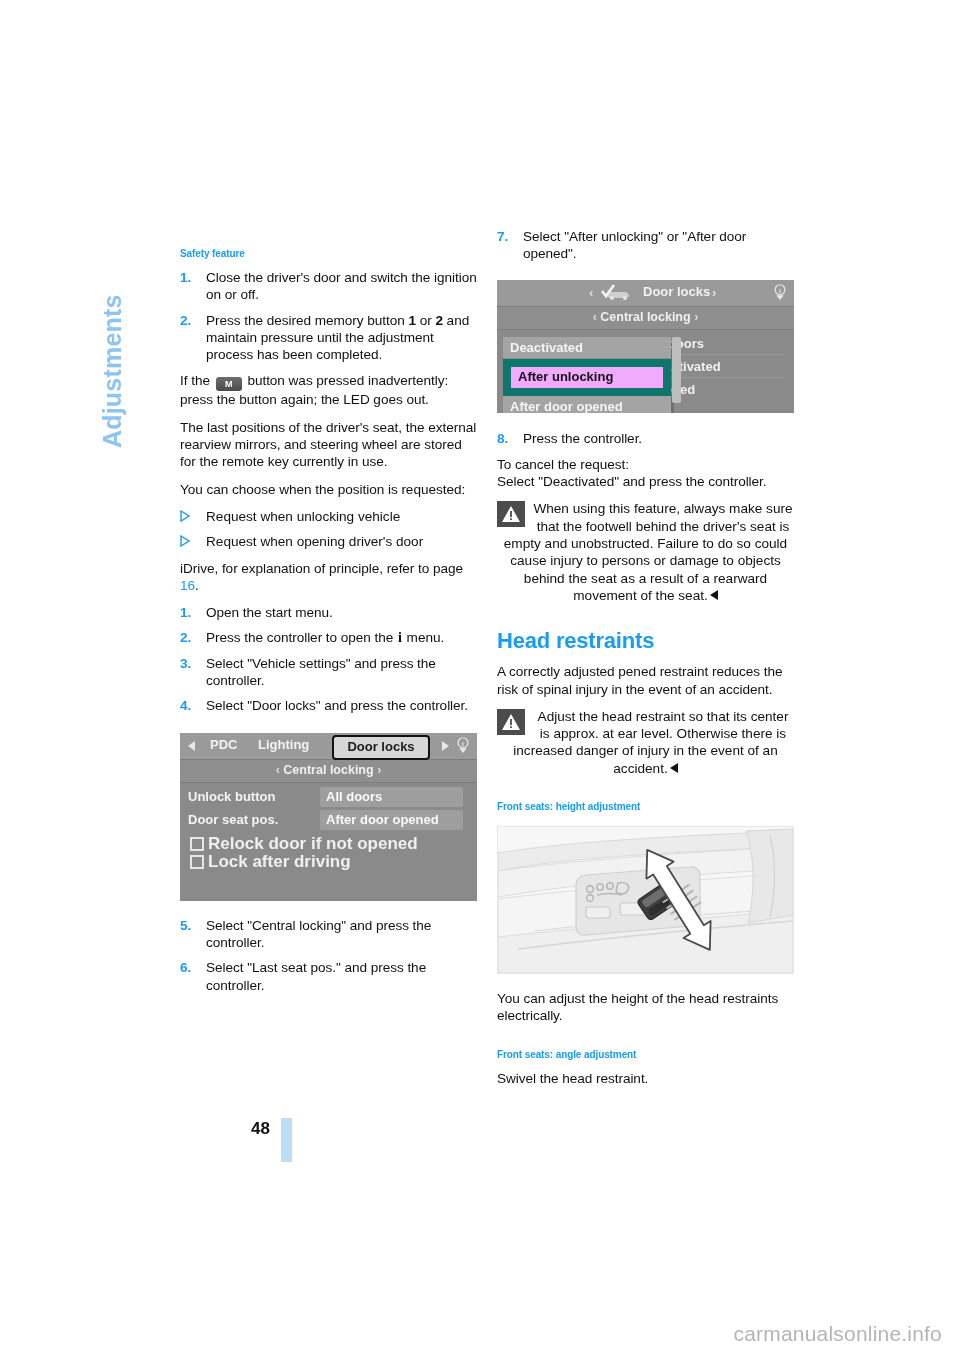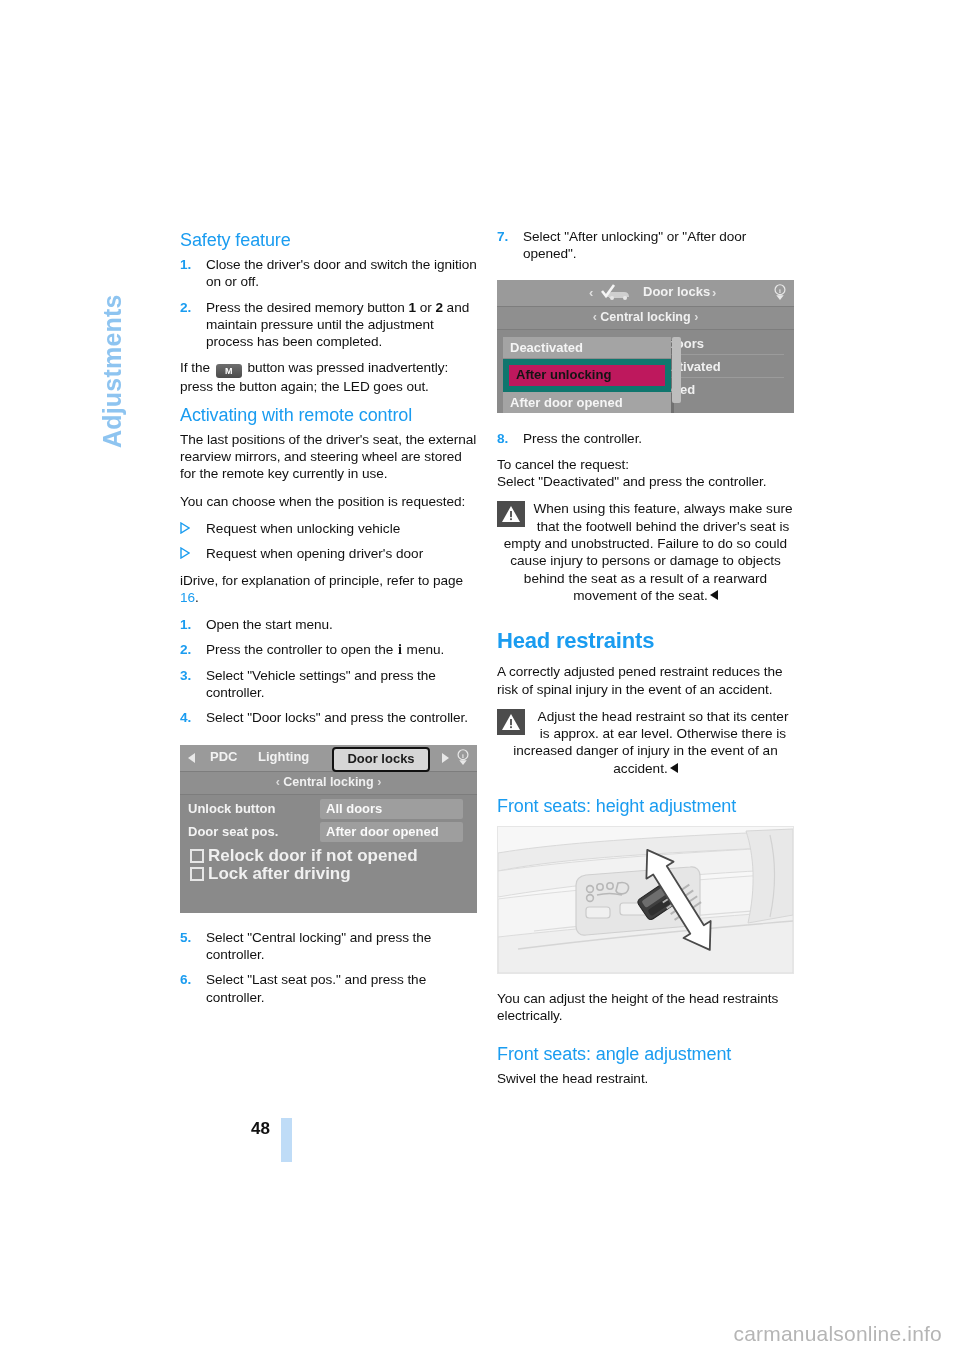--- a/index.html
+++ b/index.html
@@ -46,23 +46,23 @@
   }
 
   
   .col{position:absolute;top:228px;width:297px;}
   .col-left{left:180px;}
   .col-right{left:497px;}
 
   
   h2.sec{
     color:#1a9cf0;
-    font-size:18px;
-    font-weight:normal;
-    margin:3px 0 6px 0;
+    font-size:10px;
+    font-weight:bold;
+    margin:16px 0 6px 0;
     line-height:19px;
     letter-spacing:-0.1px;
   }
   h1.big{
     color:#1a9cf0;
     font-size:22px;
     font-weight:bold;
     margin:0 0 9px 0;
     line-height:26px;
     letter-spacing:-0.2px;
@@ -234,22 +234,22 @@
     box-shadow:3px 3px 0 rgba(0,0,0,.18);
   }
   .dropdown .opt{
     height:21px;line-height:21px;
     color:#f5f5f5;font-size:13px;font-weight:bold;
     padding-left:7px;
     border-bottom:1px solid #8c8c8c;
     background:#a4a4a4;
   }
   .dropdown .opt.sel{
-    background:#be185d;color:#141414;
-    border:6px solid #0f766e;
+    background:#f0abfc;color:#141414;
+    border:8px solid #0f766e;
     height:21px;line-height:19px;
     box-sizing:content-box;
   }
   .dd-scroll{
     position:absolute;right:-10px;top:0;width:9px;height:66px;
     background:#bdbdbd;border-radius:2px;
   }
 
   
   .photo{
@@ -292,21 +292,20 @@
         <span>Close the driver's door and switch the ignition on or off.</span>
       </li>
       <li>
         <span class="num">2.</span>
         <span>Press the desired memory button </span><b>1</b><span> or </span><b>2</b><span> and maintain pressure until the adjustment process has been completed.</span>
       </li>
     </ul>
 
     <p class="body sp-md"><span>If the </span><span class="m-btn">M</span><span> button was pressed inadvertently: press the button again; the LED goes out.</span></p>
 
-    <h2 class="sec">Activating with remote control</h2>
 
     <p class="body">The last positions of the driver's seat, the external rearview mirrors, and steering wheel are stored for the remote key currently in use.</p>
 
     <p class="body">You can choose when the position is requested:</p>
 
     <ul class="tlist">
       <li>
         <svg class="tri-svg" width="10" height="12" viewBox="0 0 10 12">
             <path d="M1 1 L9 6 L1 11 Z" fill="none" stroke="#1a9cf0" stroke-width="1.4"></path>
           </svg>

